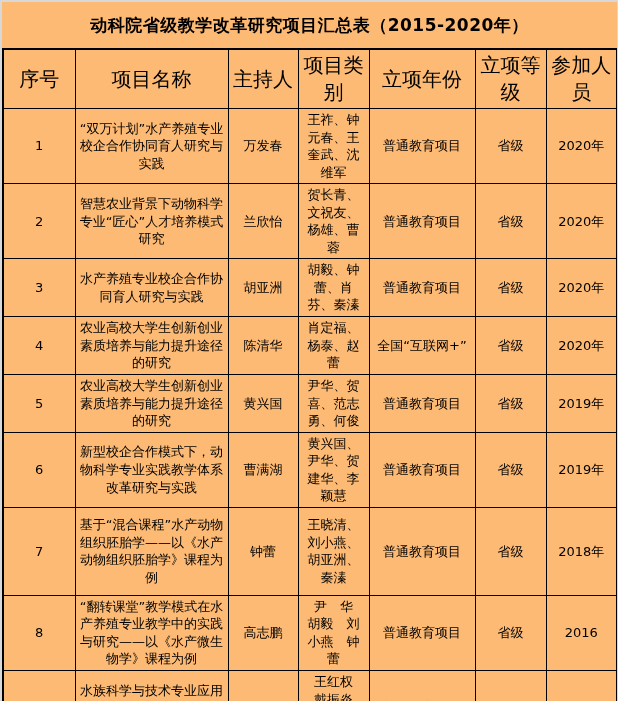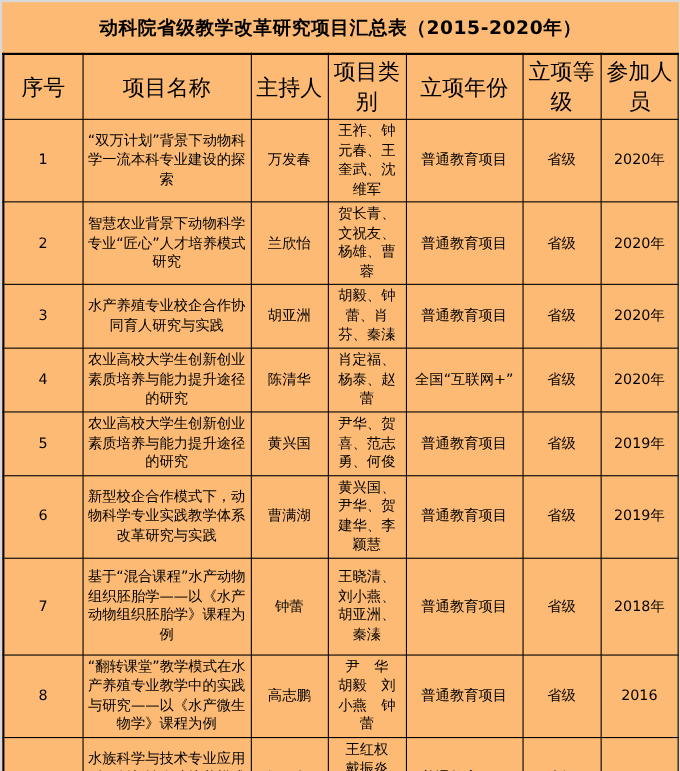--- a/index.html
+++ b/index.html
@@ -96,21 +96,21 @@
         <th>主持人</th>
         <th>项目类别</th>
         <th>立项年份</th>
         <th>立项等级</th>
         <th>参加人员</th>
       </tr>
     </thead>
     <tbody id="tbody">
   <tr>
     <td>1</td>
-    <td>“双万计划”背景下动物科学一流本科专业建设的探索</td>
+    <td>“双万计划”水产养殖专业校企合作协同育人研究与实践</td>
     <td>万发春</td>
     <td>王祚、钟元春、王奎武、沈维军</td>
     <td>普通教育项目</td>
     <td>省级</td>
     <td>2020年</td>
   </tr>
 
   <tr>
     <td>2</td>
     <td>智慧农业背景下动物科学专业“匠心”人才培养模式研究</td>

